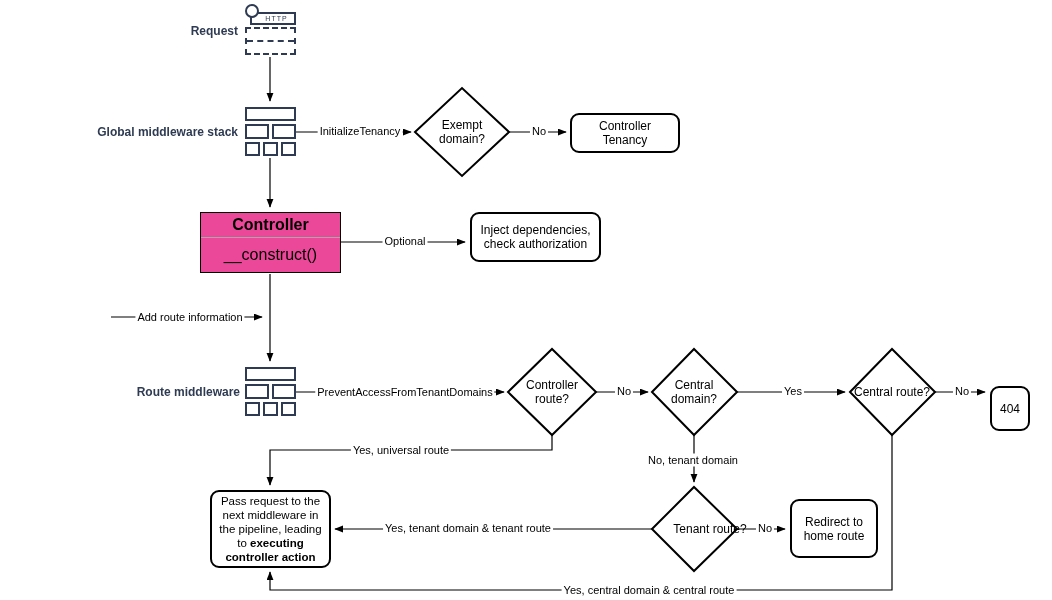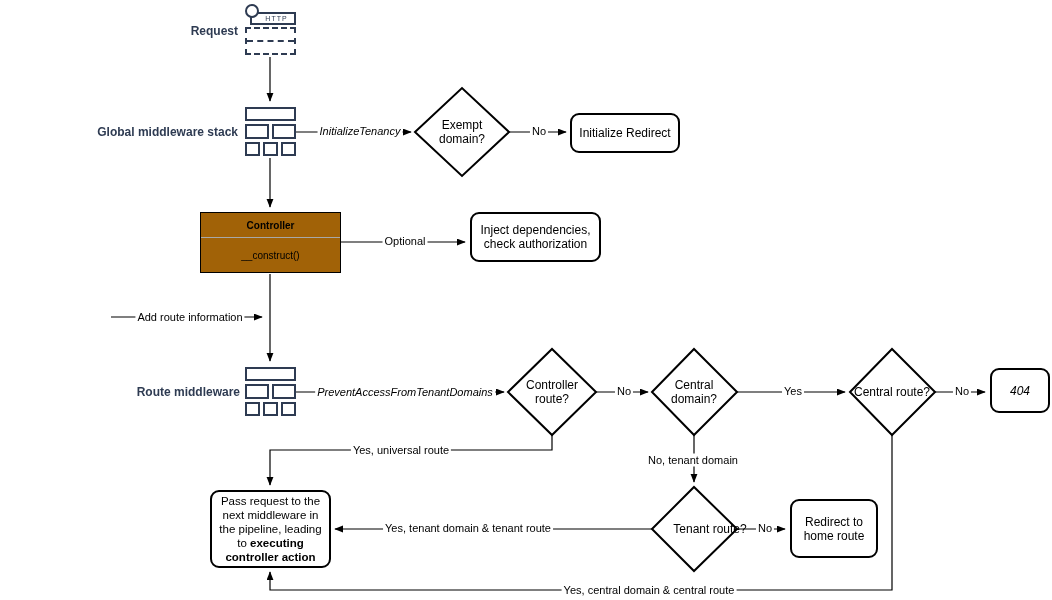--- a/index.html
+++ b/index.html
@@ -34,22 +34,22 @@
     display: flex;
     align-items: center;
     justify-content: center;
     text-align: center;
     font-size: 12px;
     color: #000;
   }
   .uml-box {
     position: absolute;
     border: 1px solid #000;
-    background: #a16207;
-    font-size: 10px;
+    background: #ec4899;
+    font-size: 16px;
     color: #000;
   }
   .uml-title {
     height: 25px;
     display: flex;
     align-items: center;
     justify-content: center;
     font-weight: bold;
     border-bottom: 1px solid #a8a8a8;
   }
@@ -72,21 +72,21 @@
   .edge-label {
     position: absolute;
     transform: translate(-50%, -50%);
     background: #fff;
     font-size: 11px;
     color: #000;
     white-space: nowrap;
     padding: 0 2px;
     line-height: 13px;
   }
-  .edge-label.italic { font-style: italic; }
+  .edge-label.italic { }
 
   .side-label {
     position: absolute;
     width: 180px;
     text-align: right;
     font-weight: bold;
     font-size: 12px;
     color: #2e3b52;
     line-height: 14px;
   }
@@ -205,23 +205,23 @@
     </div>
   </div>
   <div class="side-label" style="left:60px; top:385px;">Route middleware</div>
 
   <div class="diamond-label" style="left:462px; top:132px;">Exempt domain?</div>
   <div class="diamond-label" style="left:552px; top:392px;">Controller route?</div>
   <div class="diamond-label" style="left:694px; top:392px;">Central domain?</div>
   <div class="diamond-label" style="left:892px; top:392px;">Central route?</div>
   <div class="diamond-label" style="left:694px; top:529px;margin-left:16px;">Tenant route?</div>
 
-  <div class="rounded-box" style="left:570px; top:113px; width:110px; height:40px;">Initialize Redirect</div>
+  <div class="rounded-box" style="left:570px; top:113px; width:110px; height:40px;">Controller Tenancy</div>
   <div class="rounded-box" style="left:470px; top:212px; width:131px; height:50px;">Inject dependencies, check authorization</div>
-  <div class="rounded-box" style="left:990px; top:368px; width:60px; height:45px;font-style:italic;">404</div>
+  <div class="rounded-box" style="left:990px; top:386px; width:40px; height:45px;">404</div>
   <div class="rounded-box" style="left:790px; top:499px; width:88px; height:59px;">Redirect to home route</div>
   <div class="rounded-box" style="left:210px; top:490px; width:121px; height:78px; font-size:11.5px; padding:8px 2px;">
     <span><span>Pass request to the next middleware in the pipeline, leading to </span><b>executing controller action</b></span>
   </div>
 
   <div class="uml-box" style="left:200px; top:212px; width:141px; height:61px;">
     <div class="uml-title">Controller</div>
     <div class="uml-body">__construct()</div>
   </div>
 

